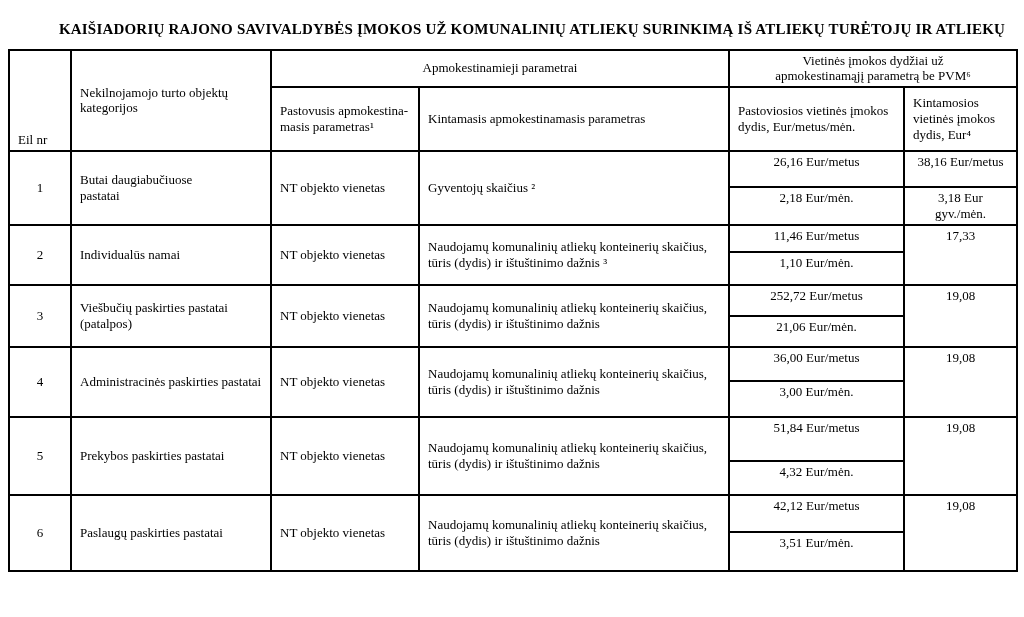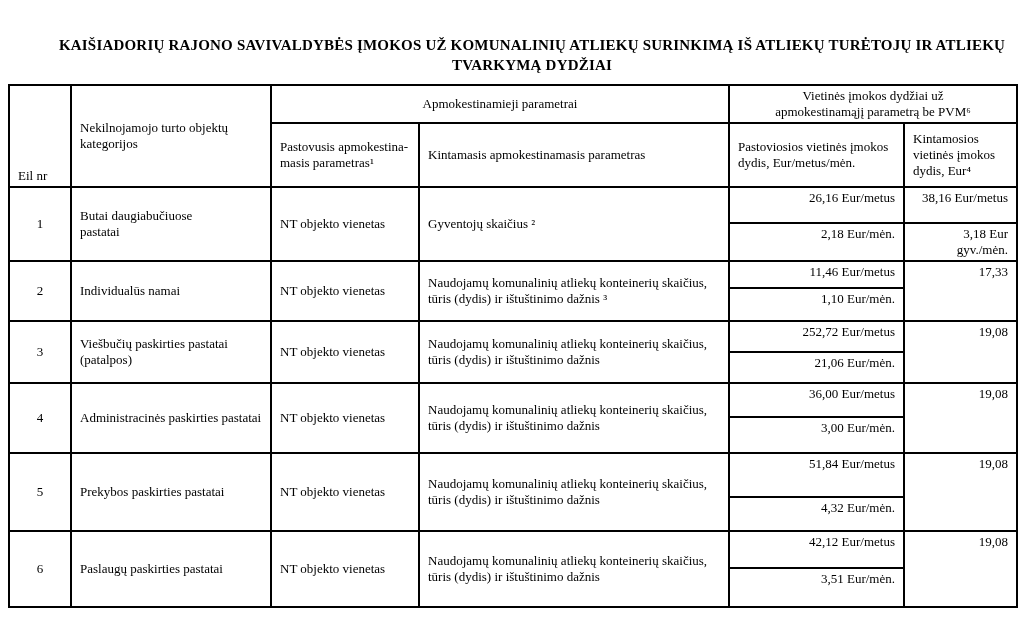--- a/index.html
+++ b/index.html
@@ -3,21 +3,21 @@
 <meta charset="utf-8">
 <style>
   html, body {
     margin: 0; padding: 0;
     width: 1024px; height: 617px;
     background: #ffffff; color: #000;
     font-family: "Liberation Serif", "DejaVu Serif", serif;
     overflow: hidden;
   }
   .title {
-    margin: 36px auto 9px auto;
+    margin: 20px auto 9px auto;
     text-align: center;
     font-weight: bold;
     font-size: 15px;
     line-height: 1.3;
     letter-spacing: 0.2px;
     padding-left: 40px;
   }
   table.fees {
     border-collapse: collapse;
     table-layout: fixed;
@@ -28,34 +28,33 @@
   table.fees td {
     border: 2px solid #000;
     padding: 2px 8px;
     line-height: 1.22;
     overflow: hidden;
   }
   .c-num   { text-align: center; vertical-align: middle; padding: 2px 2px; }
   .c-left  { text-align: left;   vertical-align: middle; }
   .c-center{ text-align: center; vertical-align: middle; padding: 1px 4px; }
   .c-eil   { text-align: left;   vertical-align: bottom; padding: 0 2px 16px 6px; border-radius: 17px; }
-  .c-fee   { text-align: right; vertical-align: top; padding: 5px 2px 2px 2px; }
+  .c-fee   { text-align: center; vertical-align: top; padding: 5px 2px 2px 2px; }
   .fee-top    { border-bottom-width: 1px; }
   .fee-bottom { border-top-width: 1px; margin-top: 46px; }
   .narrow  { max-width: 218px; margin: 0 auto; }
   .catnarrow { display: inline-block; max-width: 152px; }
 </style>
 </head>
 <body>
 
 <div>
 
   <div class="title">
     <div>KAIŠIADORIŲ RAJONO SAVIVALDYBĖS ĮMOKOS UŽ KOMUNALINIŲ ATLIEKŲ SURINKIMĄ IŠ ATLIEKŲ TURĖTOJŲ IR ATLIEKŲ</div>
-    <div>TVARKYMĄ DYDŽIAI</div>
   </div>
 
   <table class="fees">
     <colgroup>
       <col style="width:62px">
         <col style="width:200px">
         <col style="width:148px">
       <col style="width:310px">
         <col style="width:175px">
         <col style="width:113px">

